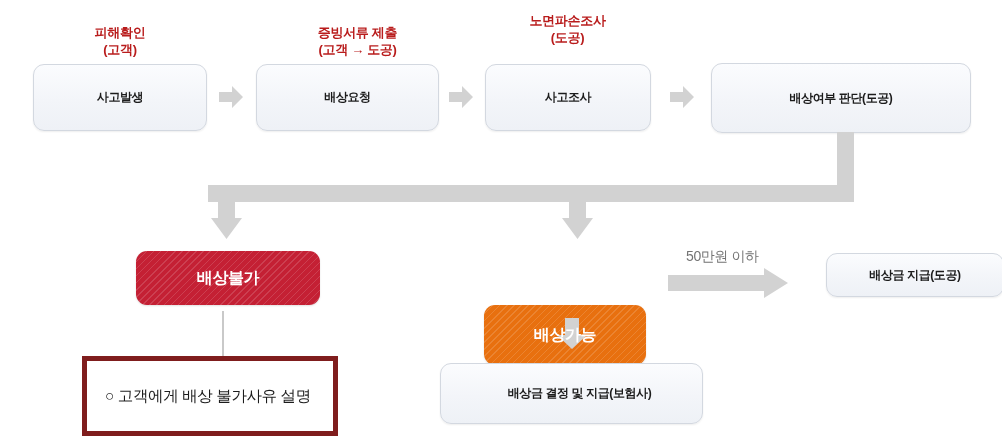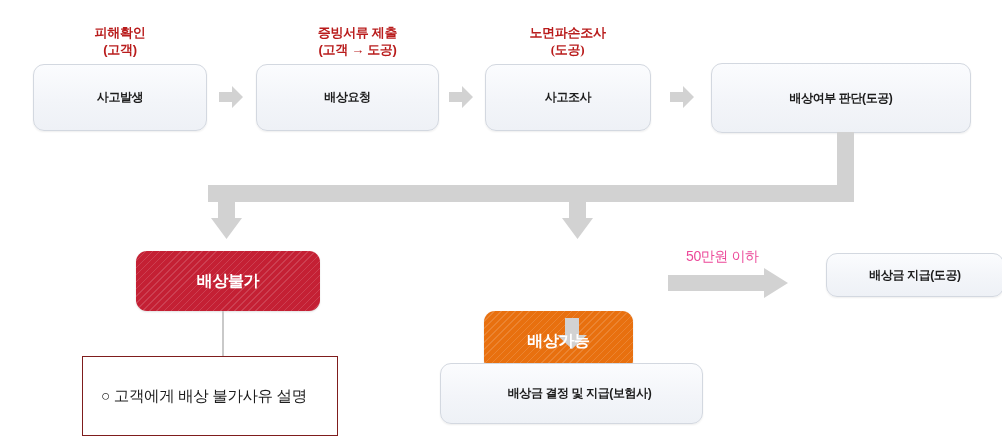--- a/index.html
+++ b/index.html
@@ -73,21 +73,21 @@
       rgba(255,255,255,0) 5px
     );
     pointer-events: none;
   }
   .decision .dlabel { position: relative; z-index: 2; }
   .decision.red    { background: #c42034; }
   .decision.orange { background: #e8700f; }
 
   
   .notebox {
-    border: 1px solid #7f1d1d;
+    border: 5px solid #7f1d1d;
     background: #ffffff;
     display: flex;
     flex-direction: column;
     justify-content: center;
     padding-left: 18px;
   }
   .noteline {
     color: #1c1c1c;
     font-size: 15.5px;
     line-height: 24px;
@@ -100,39 +100,39 @@
     width: 26px;
     height: 26px;
   }
 
   
   .bar { background: #d2d2d2; }
   .thinline { background: #c9c9c9; }
 
   
   .edgelabel {
-    color: #ec4899;
+    color: #737373;
     font-size: 14px;
     font-weight: normal;
     letter-spacing: -0.4px;
     white-space: nowrap;
   }
 </style>
 </head>
 <body>
 
 <div id="canvas">
 
   <div class="abs caption" style="left:30px; top:24px; width:180px;">피해확인
 (고객)</div>
 
   <div class="abs caption" style="left:250px; top:24px; width:215px;">증빙서류 제출
 (고객 → 도공)</div>
 
-  <div class="abs caption" style="left:480px; top:24px; width:175px;font-family:Liberation Serif, serif;">노면파손조사
+  <div class="abs caption" style="left:480px; top:12px; width:175px;">노면파손조사
 (도공)</div>
 
   <div class="abs nodebox" style="left:33px; top:64px; width:174px; height:67px;">
     <span>사고발생</span>
   </div>
 
   <div class="abs nodebox" style="left:485px; top:64px; width:166px; height:67px;">
     <span>사고조사</span>
   </div>
 
@@ -169,26 +169,26 @@
       <path d="M12 0 H29 V33 H36 L20.5 54 L5 33 H12 Z" fill="#d2d2d2"></path>
     </svg>
   </div>
 
   <div class="abs" style="left:557px; top:185px;">
     <svg width="36" height="55" viewBox="0 0 36 55" xmlns="http://www.w3.org/2000/svg">
       <path d="M12 0 H29 V33 H36 L20.5 54 L5 33 H12 Z" fill="#d2d2d2"></path>
     </svg>
   </div>
 
-  <div class="abs decision red" style="left:136px; top:251px; width:184px; height:60px;">
+  <div class="abs decision red" style="left:136px; top:251px; width:184px; height:54px;">
     <span class="hatch"></span>
     <span class="dlabel">배상불가</span>
   </div>
 
-  <div class="abs decision orange" style="left:484px; top:251px; width:149px; height:60px;">
+  <div class="abs decision orange" style="left:484px; top:251px; width:162px; height:60px;">
     <span class="hatch"></span>
     <span class="dlabel">배상가능</span>
   </div>
 
   <div class="abs thinline" style="left:222px; top:311px; width:2px; height:46px;"></div>
 
   <div class="abs notebox" style="left:82px; top:356px; width:256px; height:80px;">
     <div class="noteline">○ 고객에게 배상 불가사유 설명</div>
   </div>
 

